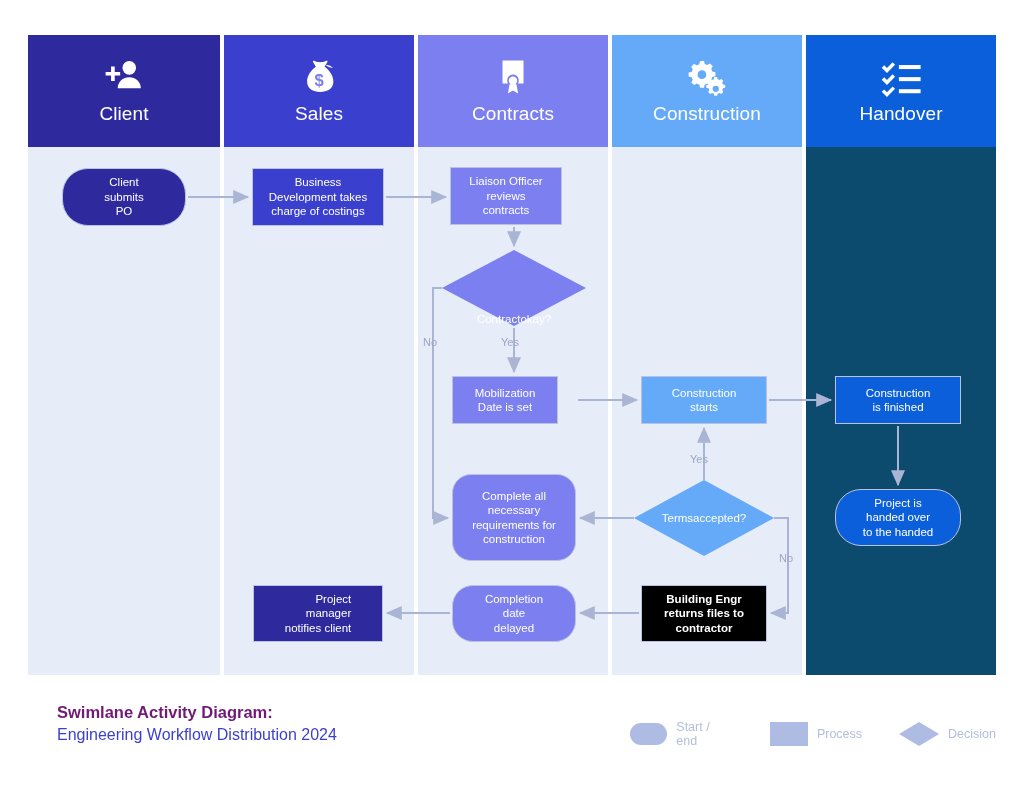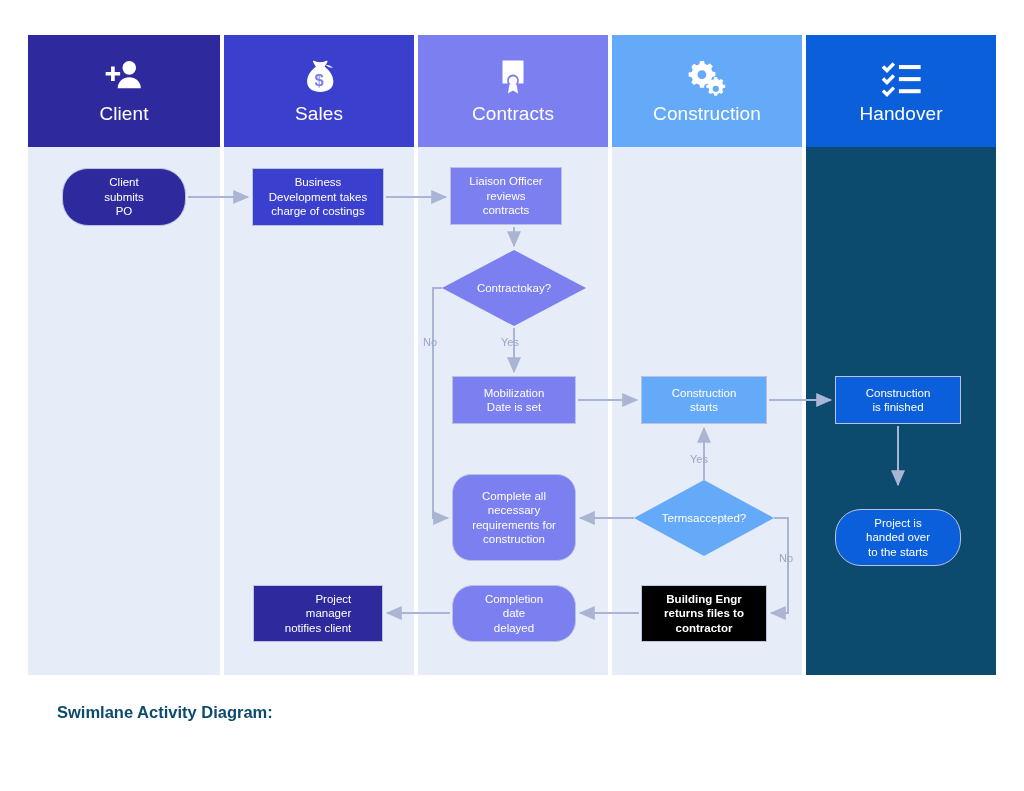--- a/index.html
+++ b/index.html
@@ -21,21 +21,21 @@
   .diamond{position:absolute;display:flex;align-items:center;justify-content:center;text-align:center;
            color:#ffffff;font-size:11.5px;line-height:14.5px;}
   .diamond .dshape{position:absolute;left:0;top:0;width:100%;height:100%;
                    clip-path:polygon(50% 0,100% 50%,50% 100%,0 50%);}
   .diamond .dtxt{position:relative;z-index:2;}
 
   .edge-label{position:absolute;color:#9aa7c4;font-size:11px;}
 
   
   .footer{position:absolute;left:0;top:690px;width:1024px;height:90px;}
-  .f-title{position:absolute;left:57px;top:13px;color:#0c4a6e;font-size:16.5px;font-weight:bold;}
+  .f-title{position:absolute;left:57px;top:13px;color:#701a75;font-size:16.5px;font-weight:bold;}
   .f-sub{position:absolute;left:57px;top:36px;color:#3b3fce;font-size:16px;}
   .legend{position:absolute;left:630px;top:30px;display:flex;align-items:center;gap:9px;}
   .legend .grp{display:flex;align-items:center;gap:9px;margin-right:28px;}
   .lg-term{width:38px;height:22px;border-radius:11px;background:#aebbe2;}
   .lg-proc{width:38px;height:24px;background:#aebbe2;}
   .lg-dec{width:40px;height:24px;background:#aebbe2;clip-path:polygon(50% 0,100% 50%,50% 100%,0 50%);}
   .lg-txt{color:#b3bedd;font-size:12.5px;}
 </style>
 </head>
 <body>
@@ -139,25 +139,25 @@
           <span>charge of costings</span>
         </div>
       </div>
       <div class="shape" style="left: 450px; top: 167px; width: 112px; height: 58px; background: rgb(123, 127, 240);">
         <div>
           <span>Liaison Officer</span>
           <span>reviews</span>
           <span>contracts</span>
         </div>
       </div>
-      <div class="diamond" style="left: 442px; top: 250px; width: 144px; height: 76px;">
+      <div class="diamond" style="left: 442px; top: 250px; width: 144px; height: 76px; align-items: flex-end;">
         <div class="dshape" style="background:#7b7ff0"></div>
         <div class="dtxt"><span>Contract</span><span>okay?</span></div>
       </div>
-      <div class="shape" style="left: 452px; top: 376px; width: 124px; height: 48px; background: rgb(123, 127, 240);">
+      <div class="shape" style="left: 452px; top: 376px; width: 106px; height: 48px; background: rgb(123, 127, 240);">
         <div>
           <span>Mobilization</span>
           <span>Date is set</span>
         </div>
       </div>
       <div class="shape" style="left: 641px; top: 376px; width: 126px; height: 48px; background: rgb(101, 170, 248);">
         <div>
           <span>Construction</span>
           <span>starts</span>
         </div>
@@ -173,25 +173,25 @@
           <span>Complete all</span>
           <span>necessary</span>
           <span>requirements for</span>
           <span>construction</span>
         </div>
       </div>
       <div class="diamond" style="left: 634px; top: 480px; width: 140px; height: 76px;">
         <div class="dshape" style="background:#65aaf8"></div>
         <div class="dtxt"><span>Terms</span><span>accepted?</span></div>
       </div>
-      <div class="shape term" style="left: 835px; top: 489px; width: 126px; height: 57px; background: rgb(12, 95, 219); margin-top: 20px;">
+      <div class="shape term" style="left: 835px; top: 489px; width: 126px; height: 57px; background: rgb(12, 95, 219);">
         <div>
           <span>Project is</span>
           <span>handed over</span>
-          <span>to the starts</span>
+          <span>to the handed</span>
         </div>
       </div>
       <div class="shape" style="left: 641px; top: 585px; width: 126px; height: 57px; background: #000000; font-weight: bold;">
         <div>
           <span>Building Engr</span>
           <span>returns files to</span>
           <span>contractor</span>
         </div>
       </div>
       <div class="shape" style="left: 452px; top: 585px; width: 124px; height: 57px; background: rgb(123, 127, 240); border-radius: 21px;">
@@ -212,14 +212,29 @@
 
   <div id="edge-labels">
       <div class="edge-label" style="left: 423px; top: 336px;">No</div>
       <div class="edge-label" style="left: 501px; top: 336px;">Yes</div>
       <div class="edge-label" style="left: 690px; top: 453px;">Yes</div>
       <div class="edge-label" style="left: 779px; top: 552px;">No</div>
     </div>
 
   <div class="footer">
     <div class="f-title">Swimlane Activity Diagram:</div>
+    <div class="f-sub">Engineering Workflow Distribution 2024</div>
+    <div class="legend" id="legend">
+        <div class="grp">
+          <span class="lg-term"></span>
+          <span class="lg-txt">Start / end</span>
+        </div>
+        <div class="grp">
+          <span class="lg-proc"></span>
+          <span class="lg-txt">Process</span>
+        </div>
+        <div class="grp">
+          <span class="lg-dec"></span>
+          <span class="lg-txt">Decision</span>
+        </div>
+      </div>
   </div>
 </div>
 
 </body></html>

